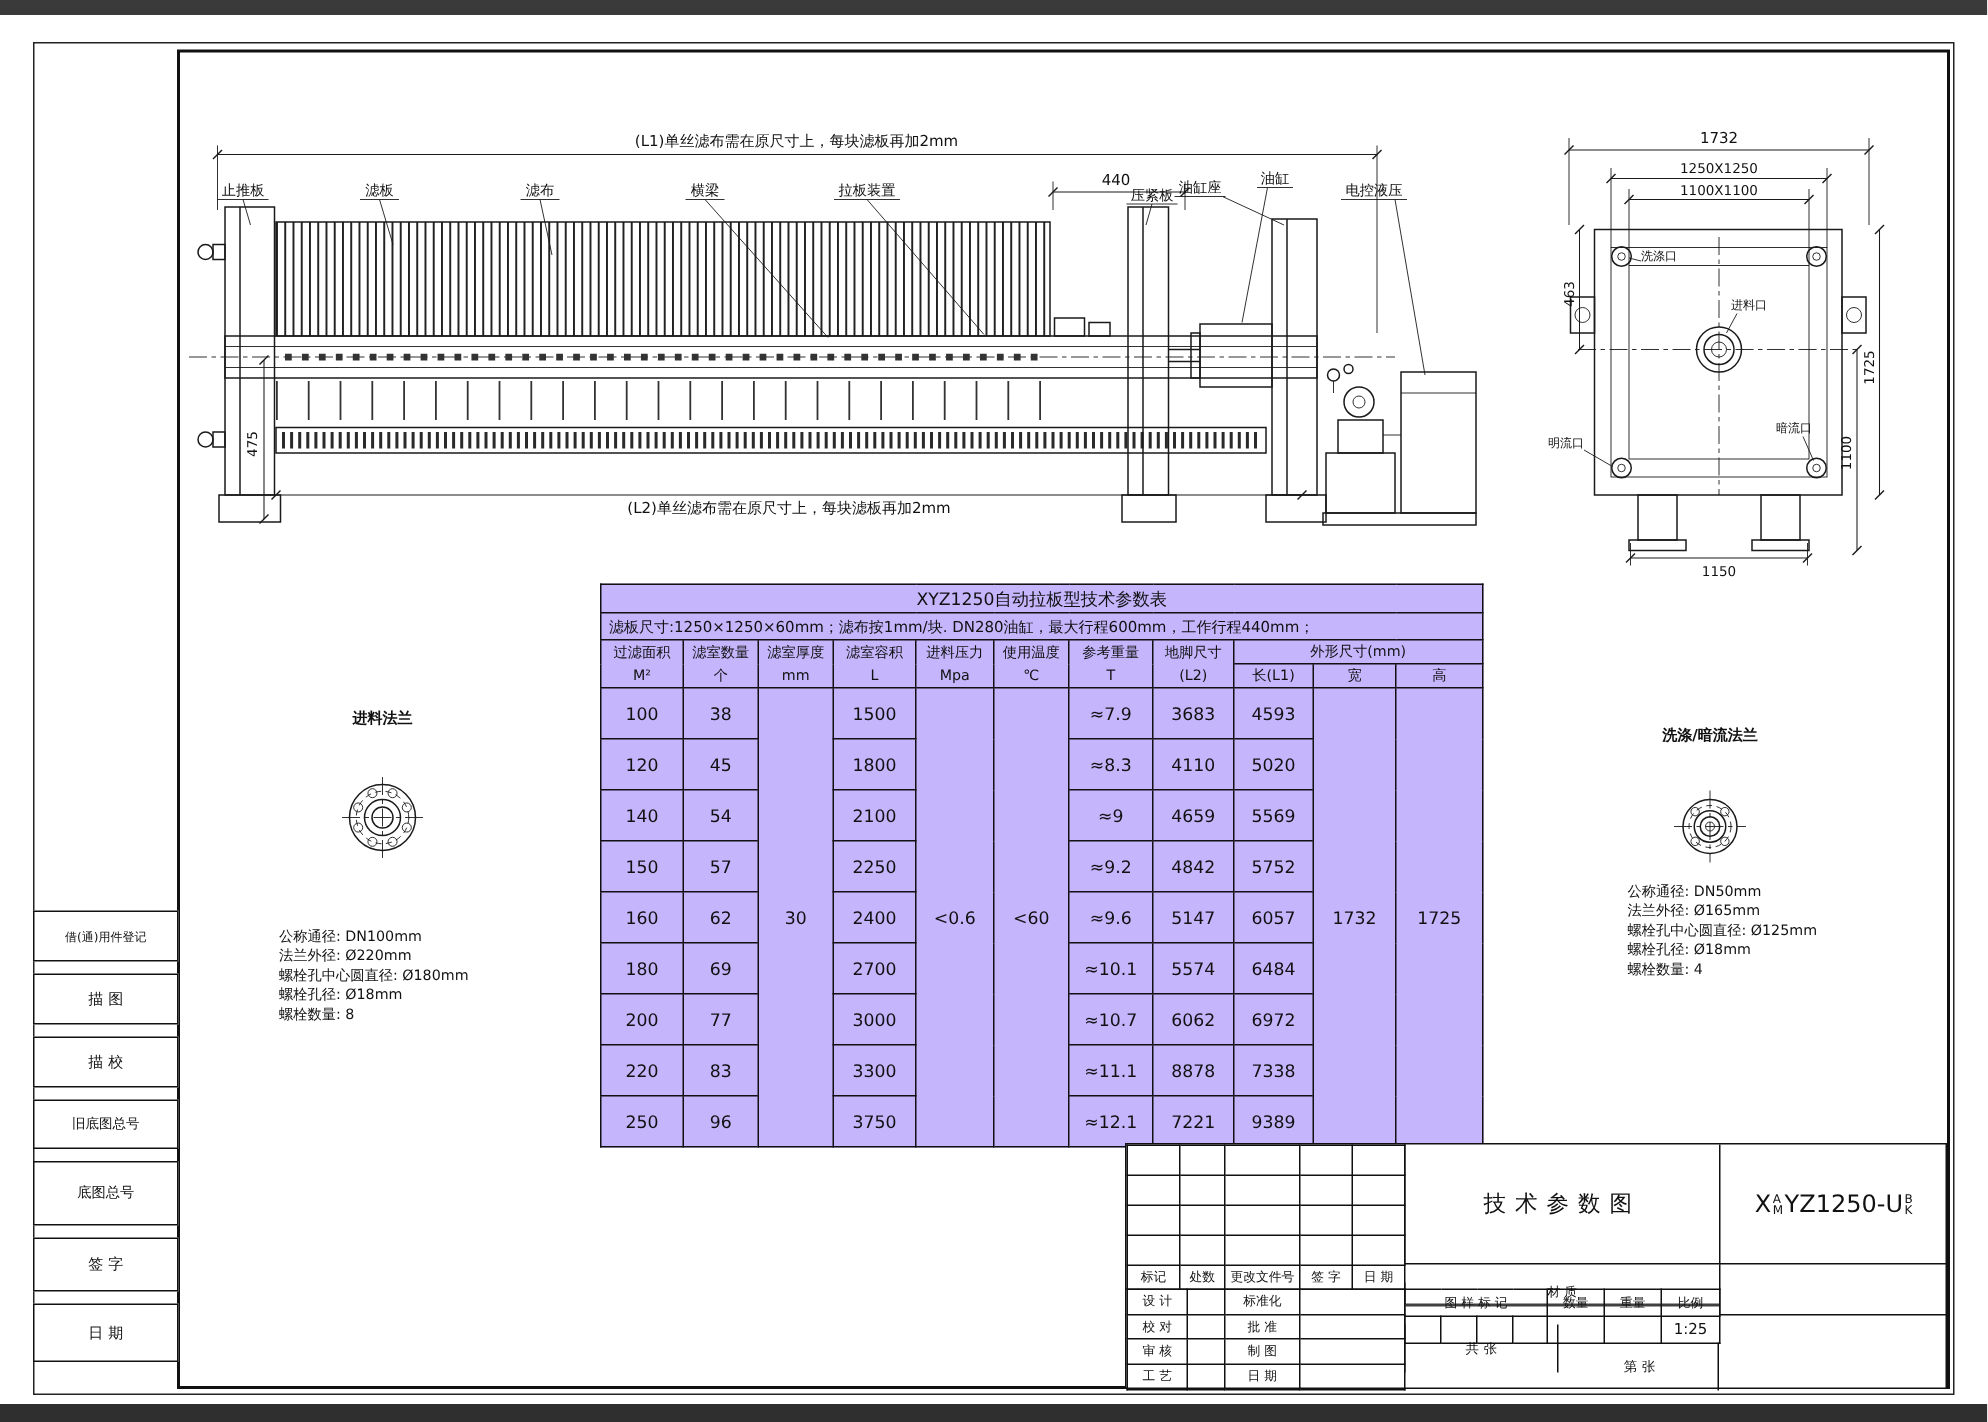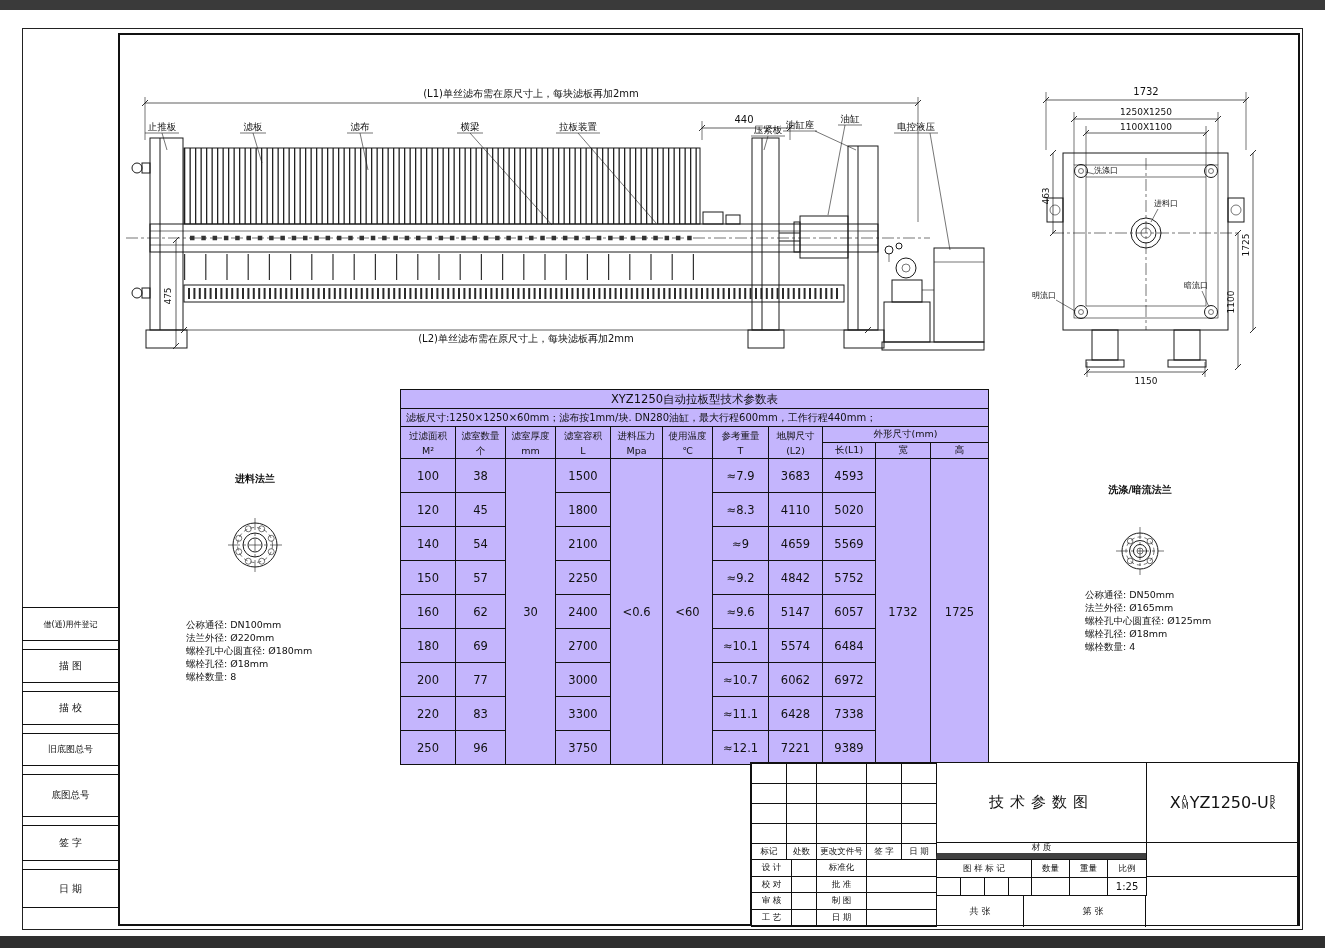--- a/index.html
+++ b/index.html
@@ -42,23 +42,23 @@
   .mbox{position:absolute;left:22px;width:97px;border:1px solid #111;box-sizing:border-box;
         display:flex;align-items:center;justify-content:center;background:#fff;font-size:10px;}
   
   .tblock{position:absolute;left:750px;top:762px;width:548px;height:164px;border:1.5px solid #111;box-sizing:border-box;background:#fff;}
   .tblock table{border-collapse:collapse;table-layout:fixed;position:absolute;}
   .tblock td{border:1px solid #111;padding:0;text-align:center;font-size:8.5px;color:#111;}
   .tb-left{left:0;top:0;width:185px;}
   .tb-left2{left:0;top:96px;width:185px;}
   .tb-cell{position:absolute;box-sizing:border-box;display:flex;align-items:center;justify-content:center;}
   .tb-title{left:185px;top:0;width:210px;height:80px;border-left:1px solid #111;border-bottom:1px solid #111;font-size:15px;letter-spacing:6px;}
-  .tb-caizhi{left:185px;top:80px;width:210px;height:16px;border-left:1px solid #111;border-bottom:6px solid #404040;font-size:8.5px;text-align:right;}
+  .tb-caizhi{left:185px;top:92px;width:210px;height:16px;border-left:1px solid #111;border-bottom:2px solid #404040;font-size:8.5px;text-align:right;}
   .tb-marks{left:185px;top:96px;width:210px;}
-  .tb-gong{left:185px;top:132px;width:88px;height:32px;border-left:1px solid #111;border-right:1px solid #111;font-size:9px;}
+  .tb-gong{left:185px;top:120px;width:103px;height:32px;border-left:1px solid #111;border-right:1px solid #111;font-size:9px;}
   .tb-di{left:290px;top:132px;width:105px;height:32px;border-right:1px solid #111;font-size:9px;}
   .tb-model{left:395px;top:0;width:153px;height:80px;border-left:1px solid #111;border-bottom:1px solid #111;font-size:16px;}
   .tb-blank{left:395px;top:80px;width:153px;height:34px;border-left:1px solid #111;border-bottom:1px solid #111;}
   .tb-company{left:395px;top:114px;width:153px;height:50px;border-left:1px solid #111;font-size:13.5px;letter-spacing:1px;}
   .stack{display:inline-flex;flex-direction:column;line-height:7px;font-size:8px;margin:0 1px;vertical-align:middle;justify-content:center;}
 </style>
 </head>
 <body>
 
 <div class="stage">
@@ -434,21 +434,21 @@
         <td>3000</td>
           <td>≈10.7</td>
         <td>6062</td>
           <td>6972</td>
       </tr>
       <tr>
         <td>220</td>
           <td>83</td>
         <td>3300</td>
           <td>≈11.1</td>
-        <td>6428</td>
+        <td>8878</td>
           <td>7338</td>
       </tr>
       <tr>
         <td>250</td>
           <td>96</td>
         <td>3750</td>
           <td>≈12.1</td>
         <td>7221</td>
           <td>9389</td>
       </tr>

